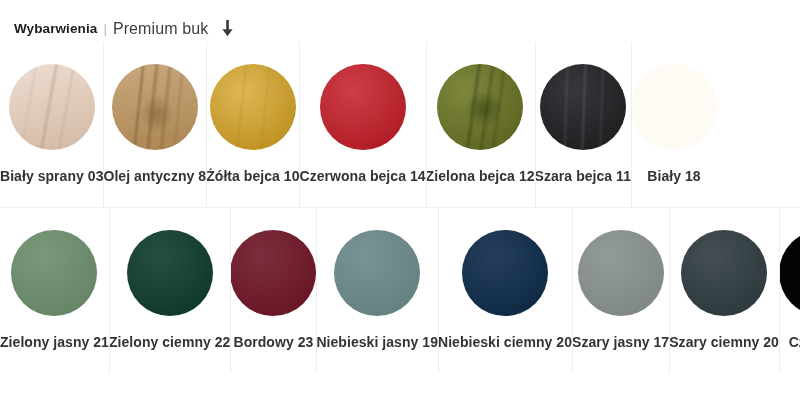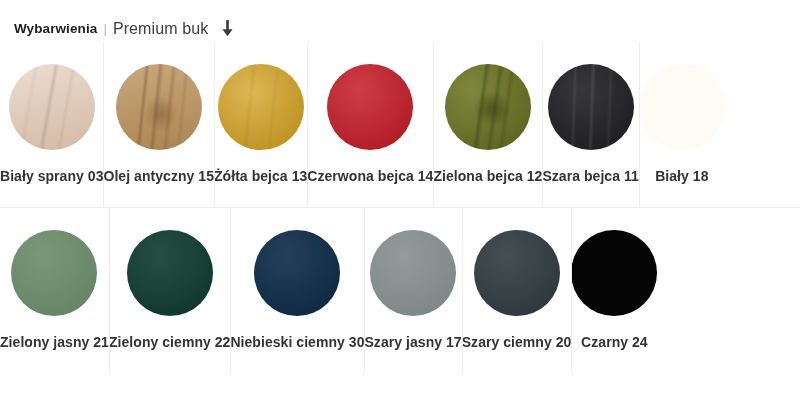--- a/index.html
+++ b/index.html
@@ -172,25 +172,25 @@
   </span>
 </div>
 
 <div class="grid" id="grid-row-1">
     <div class="cell">
       <div class="swatch tex-biały-sprany" style="background-color: rgb(222, 194, 172);"></div>
       <div class="label">Biały sprany 03</div>
     </div>
     <div class="cell">
       <div class="swatch tex-olej-antyczny" style="background-color: rgb(186, 144, 89);"></div>
-      <div class="label">Olej antyczny 15</div>
+      <div class="label">Olej antyczny 8</div>
     </div>
     <div class="cell">
       <div class="swatch tex-żółta" style="background-color: rgb(212, 163, 38);"></div>
-      <div class="label">Żółta bejca 13</div>
+      <div class="label">Żółta bejca 10</div>
     </div>
     <div class="cell">
       <div class="swatch tex-czerwona" style="background-color: rgb(198, 30, 40);"></div>
       <div class="label">Czerwona bejca 14</div>
     </div>
     <div class="cell">
       <div class="swatch tex-zielona" style="background-color: rgb(107, 115, 38);"></div>
       <div class="label">Zielona bejca 12</div>
     </div>
     <div class="cell">
@@ -206,22 +206,30 @@
 <div class="grid" id="grid-row-2">
     <div class="cell">
       <div class="swatch tex-flat" style="background-color: rgb(107, 141, 107);"></div>
       <div class="label">Zielony jasny 21</div>
     </div>
     <div class="cell">
       <div class="swatch tex-flat" style="background-color: rgb(14, 58, 45);"></div>
       <div class="label">Zielony ciemny 22</div>
     </div>
     <div class="cell">
+      <div class="swatch tex-flat" style="background-color: rgb(110, 21, 38);"></div>
+      <div class="label">Bordowy 23</div>
+    </div>
+    <div class="cell">
+      <div class="swatch tex-flat" style="background-color: rgb(106, 136, 137);"></div>
+      <div class="label">Niebieski jasny 19</div>
+    </div>
+    <div class="cell">
       <div class="swatch tex-flat" style="background-color: rgb(13, 42, 72);"></div>
-      <div class="label">Niebieski ciemny 30</div>
+      <div class="label">Niebieski ciemny 20</div>
     </div>
     <div class="cell">
       <div class="swatch tex-flat" style="background-color: rgb(135, 144, 143);"></div>
       <div class="label">Szary jasny 17</div>
     </div>
     <div class="cell">
       <div class="swatch tex-flat" style="background-color: rgb(47, 59, 64);"></div>
       <div class="label">Szary ciemny 20</div>
     </div>
     <div class="cell">

